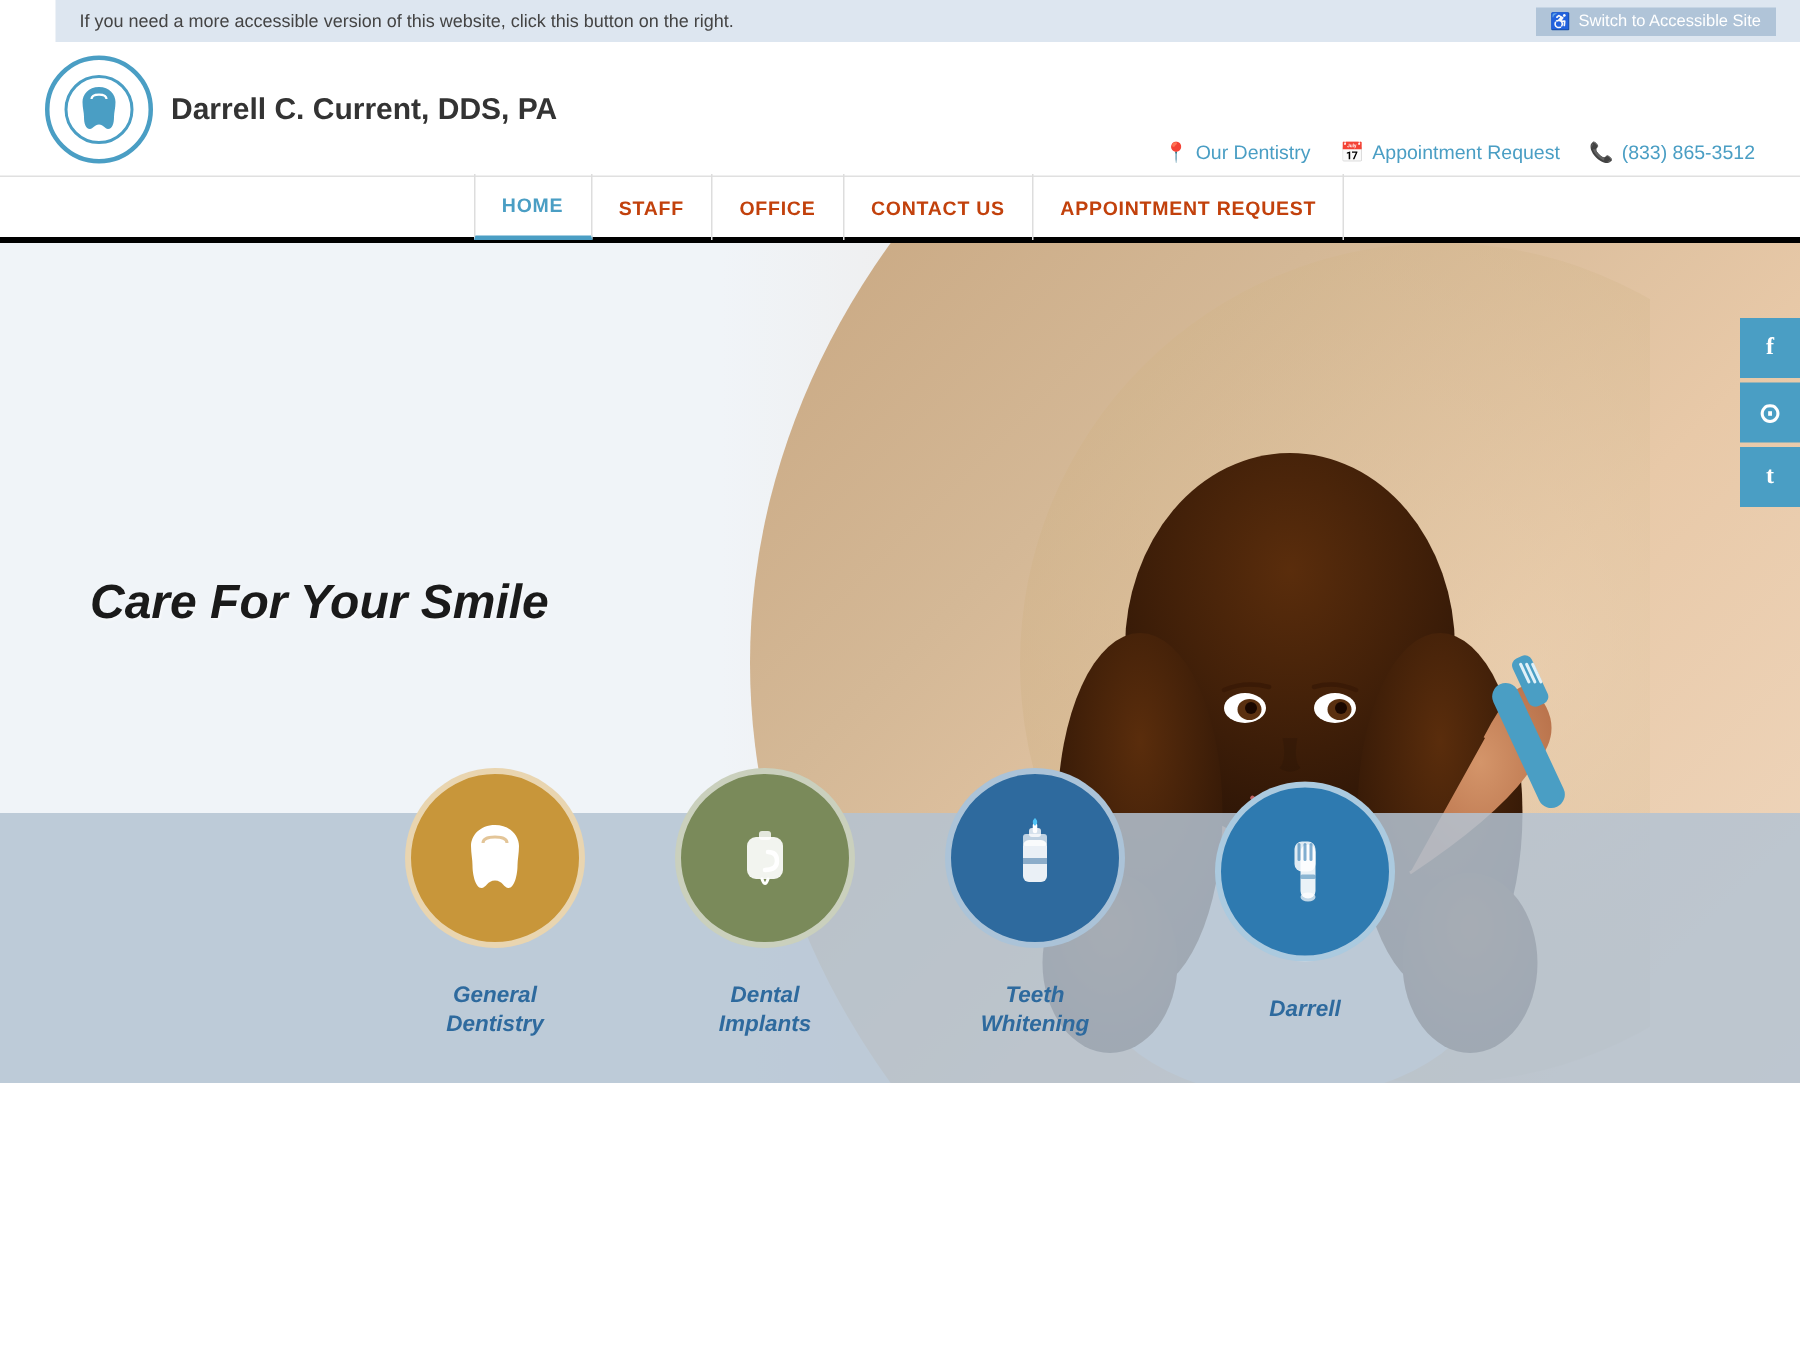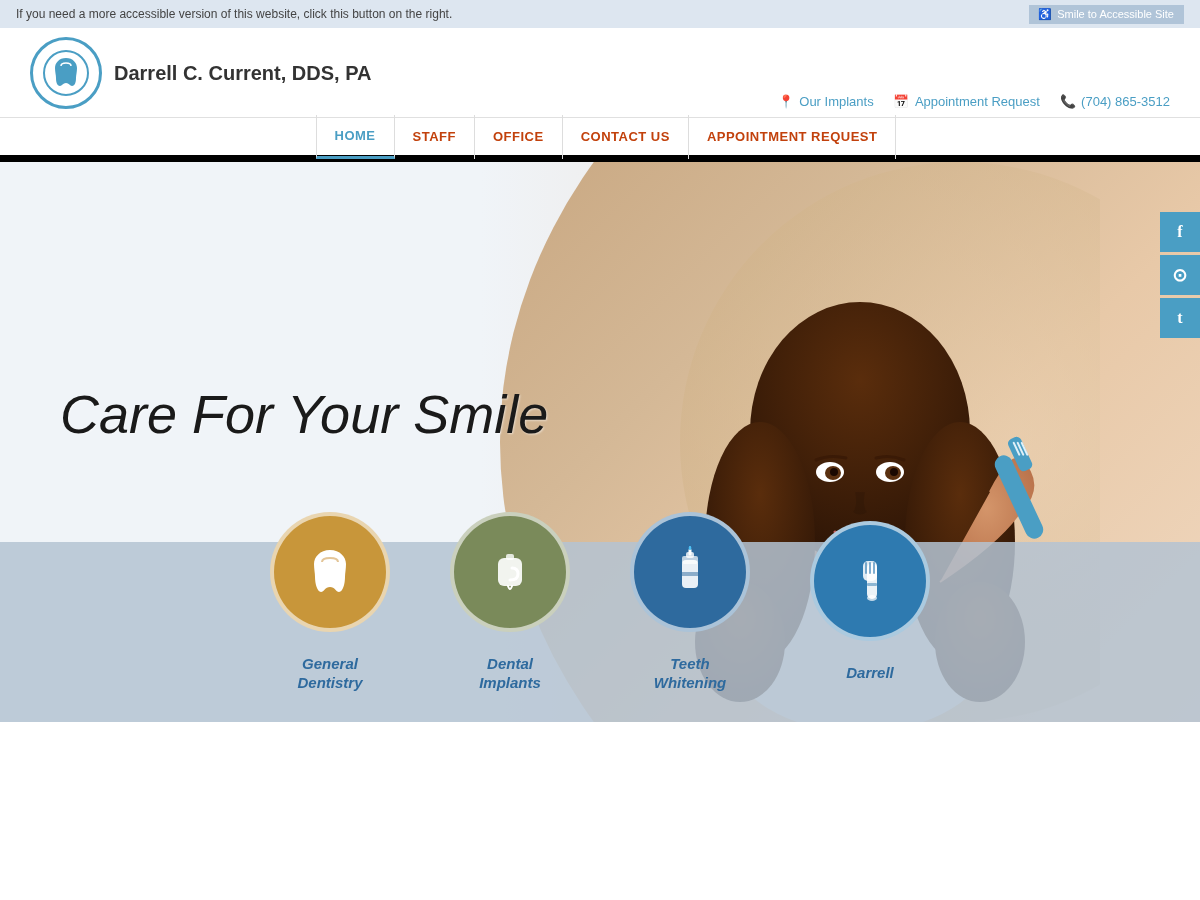--- a/index.html
+++ b/index.html
@@ -8,20 +8,21 @@
     
     .accessibility-bar {
       background: #dde6f0;
       height: 28px;
       display: flex;
       align-items: center;
       justify-content: space-between;
       padding: 0 16px;
       font-size: 12px;
       color: #444;
+      margin-left: 37px;
     }
     .accessibility-bar .switch-btn {
       background: #b0c4d8;
       color: #fff;
       border: none;
       padding: 3px 10px;
       font-size: 11px;
       cursor: pointer;
       display: flex;
       align-items: center;
@@ -70,21 +71,21 @@
       align-items: center;
       gap: 5px;
       cursor: pointer;
       color: #4a9ec4;
       text-decoration: none;
     }
 
     
     .nav {
       background: #fff;
-      border-bottom: 7px solid #000000;
+      border-bottom: 4px solid #000000;
       display: flex;
       align-items: center;
       justify-content: center;
       height: 44px;
       padding-left: 12px;
     }
     .nav-item {
       padding: 0 18px;
       height: 44px;
       display: flex;
@@ -131,23 +132,23 @@
     
     .woman-svg {
       width: 480px;
       height: 560px;
     }
 
     .hero-text {
       position: absolute;
       left: 60px;
       top: 220px;
-      font-size: 54px;
+      font-size: 32px;
       font-style: italic;
-      font-weight: 400;
+      font-weight: 700;
       color: #1a1a1a;
       text-shadow: 1px 1px 2px rgba(255,255,255,0.5);
       line-height: 1.2;
     }
 
     
     .social-sidebar {
       position: absolute;
       right: 0;
       top: 50px;
@@ -218,48 +219,48 @@
 
     
   </style>
 </head>
 <body>
 
 <div class="accessibility-bar">
   <span>If you need a more accessible version of this website, click this button on the right.</span>
   <button class="switch-btn">
     <span>♿</span>
-    <span>Smile to Accessible Site</span>
+    <span>Switch to Accessible Site</span>
   </button>
 </div>
 
 <div class="header">
   <div class="logo-area">
     <div class="logo-circle">
       <svg width="50" height="50" viewBox="0 0 50 50">
         <circle cx="25" cy="25" r="22" fill="none" stroke="#4a9ec4" stroke-width="2"></circle>
 
         <path d="M25 10 C18 10 14 15 14 20 C14 24 15 27 15 30 C15 34 16 38 19 38 C21 38 22 35 25 35 C28 35 29 38 31 38 C34 38 35 34 35 30 C35 27 36 24 36 20 C36 15 32 10 25 10Z" fill="#4a9ec4"></path>
         <path d="M20 18 C20 16 22 15 25 15 C28 15 30 16 30 18" fill="none" stroke="#fff" stroke-width="1.5"></path>
       </svg>
     </div>
     <div class="logo-text">Darrell C. Current, DDS, PA</div>
   </div>
   <div class="header-links">
     <a class="header-link">
       <span>📍</span>
-      <span>Our Implants</span>
+      <span>Our Dentistry</span>
     </a>
     <a class="header-link">
       <span>📅</span>
       <span>Appointment Request</span>
     </a>
     <a class="header-link">
       <span>📞</span>
-      <span>(704) 865-3512</span>
+      <span>(833) 865-3512</span>
     </a>
   </div>
 </div>
 
 <nav class="nav">
   <div class="nav-item active">HOME</div>
   <div class="nav-item">STAFF</div>
   <div class="nav-item">OFFICE</div>
   <div class="nav-item">CONTACT US</div>
   <div class="nav-item">APPOINTMENT REQUEST</div>

